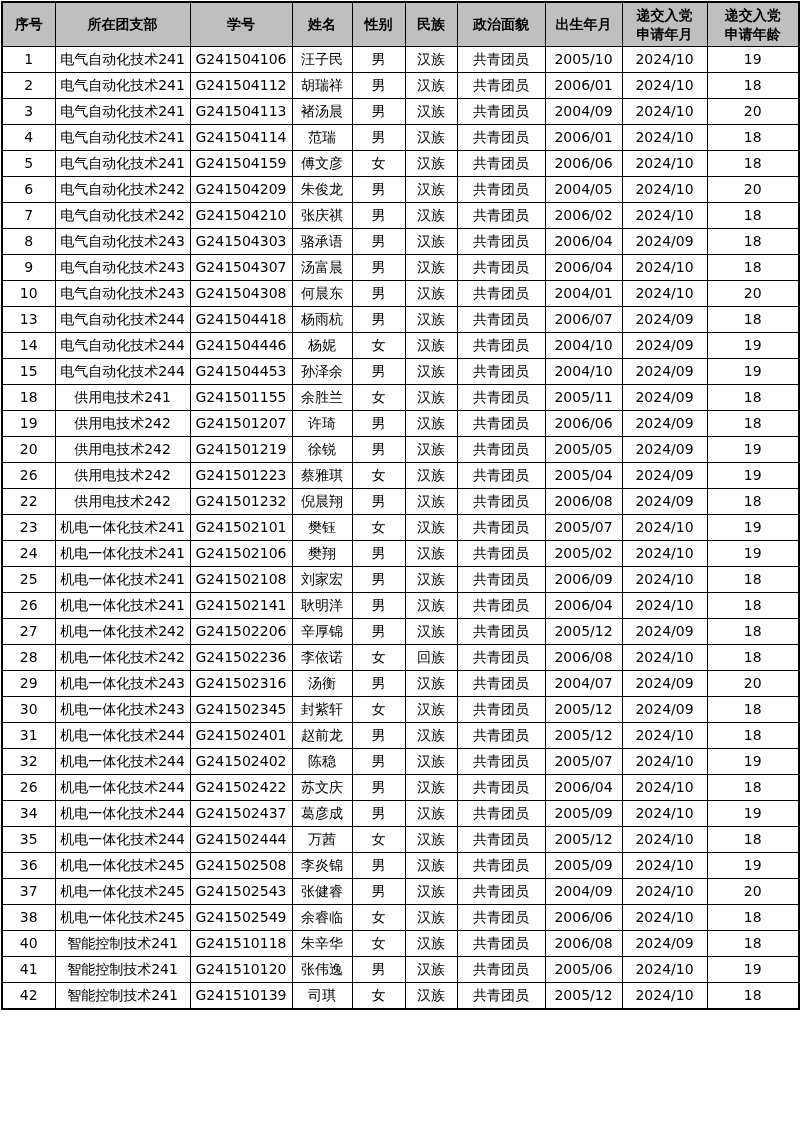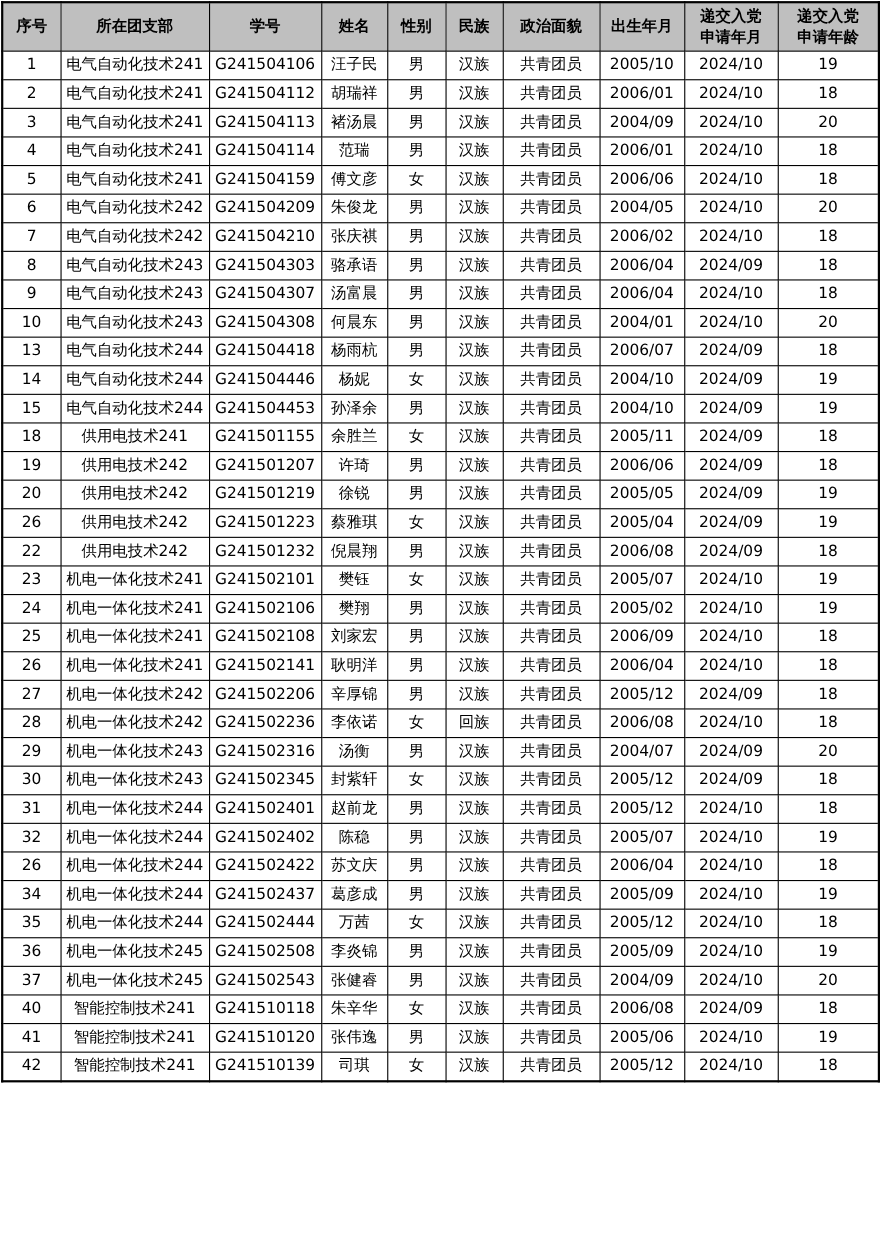--- a/index.html
+++ b/index.html
@@ -470,20 +470,32 @@
           <td>G241502543</td>
           <td>张健睿</td>
           <td>男</td>
           <td>汉族</td>
           <td>共青团员</td>
           <td>2004/09</td>
           <td>2024/10</td>
           <td>20</td>
         </tr>
         <tr>
+          <td>38</td>
+          <td>机电一体化技术245</td>
+          <td>G241502549</td>
+          <td>余睿临</td>
+          <td>女</td>
+          <td>汉族</td>
+          <td>共青团员</td>
+          <td>2006/06</td>
+          <td>2024/10</td>
+          <td>18</td>
+        </tr>
+        <tr>
           <td>40</td>
           <td>智能控制技术241</td>
           <td>G241510118</td>
           <td>朱辛华</td>
           <td>女</td>
           <td>汉族</td>
           <td>共青团员</td>
           <td>2006/08</td>
           <td>2024/09</td>
           <td>18</td>

